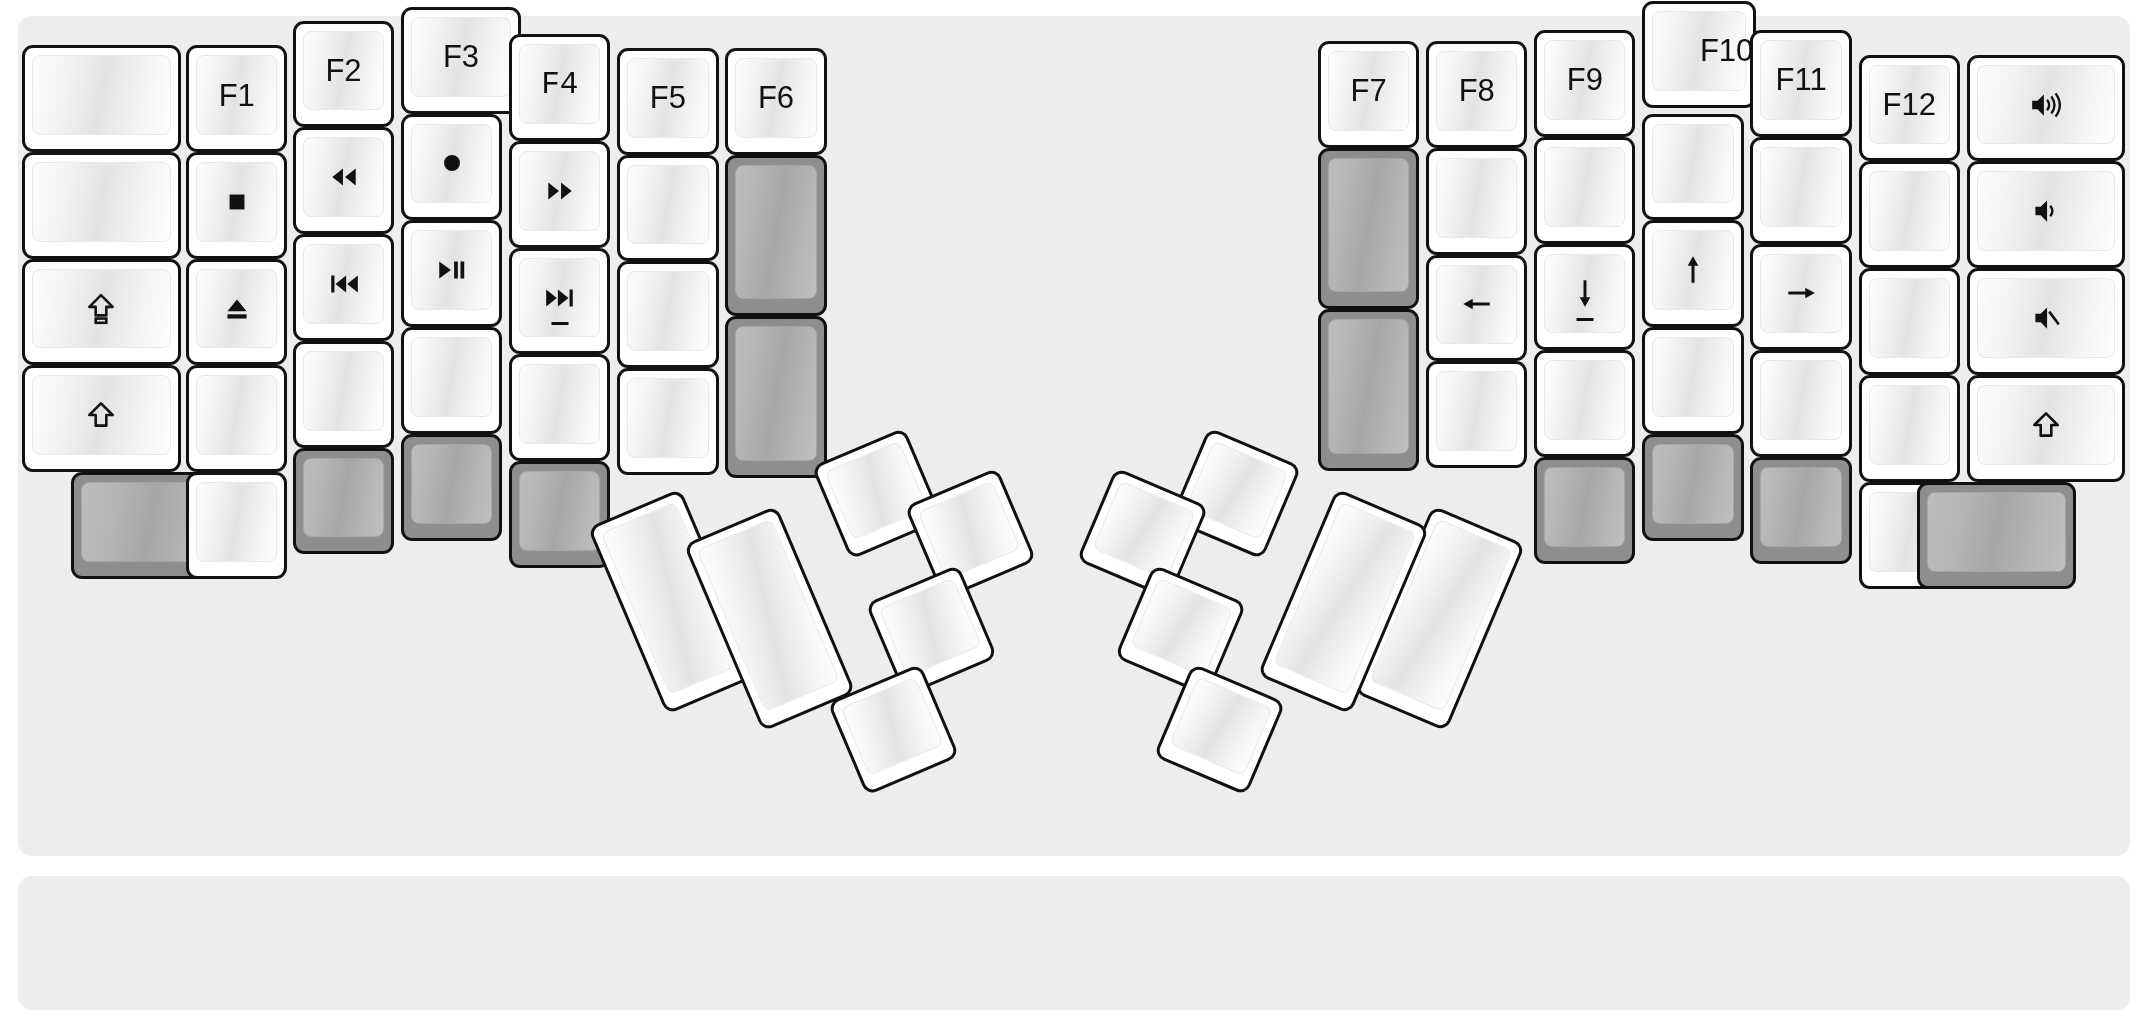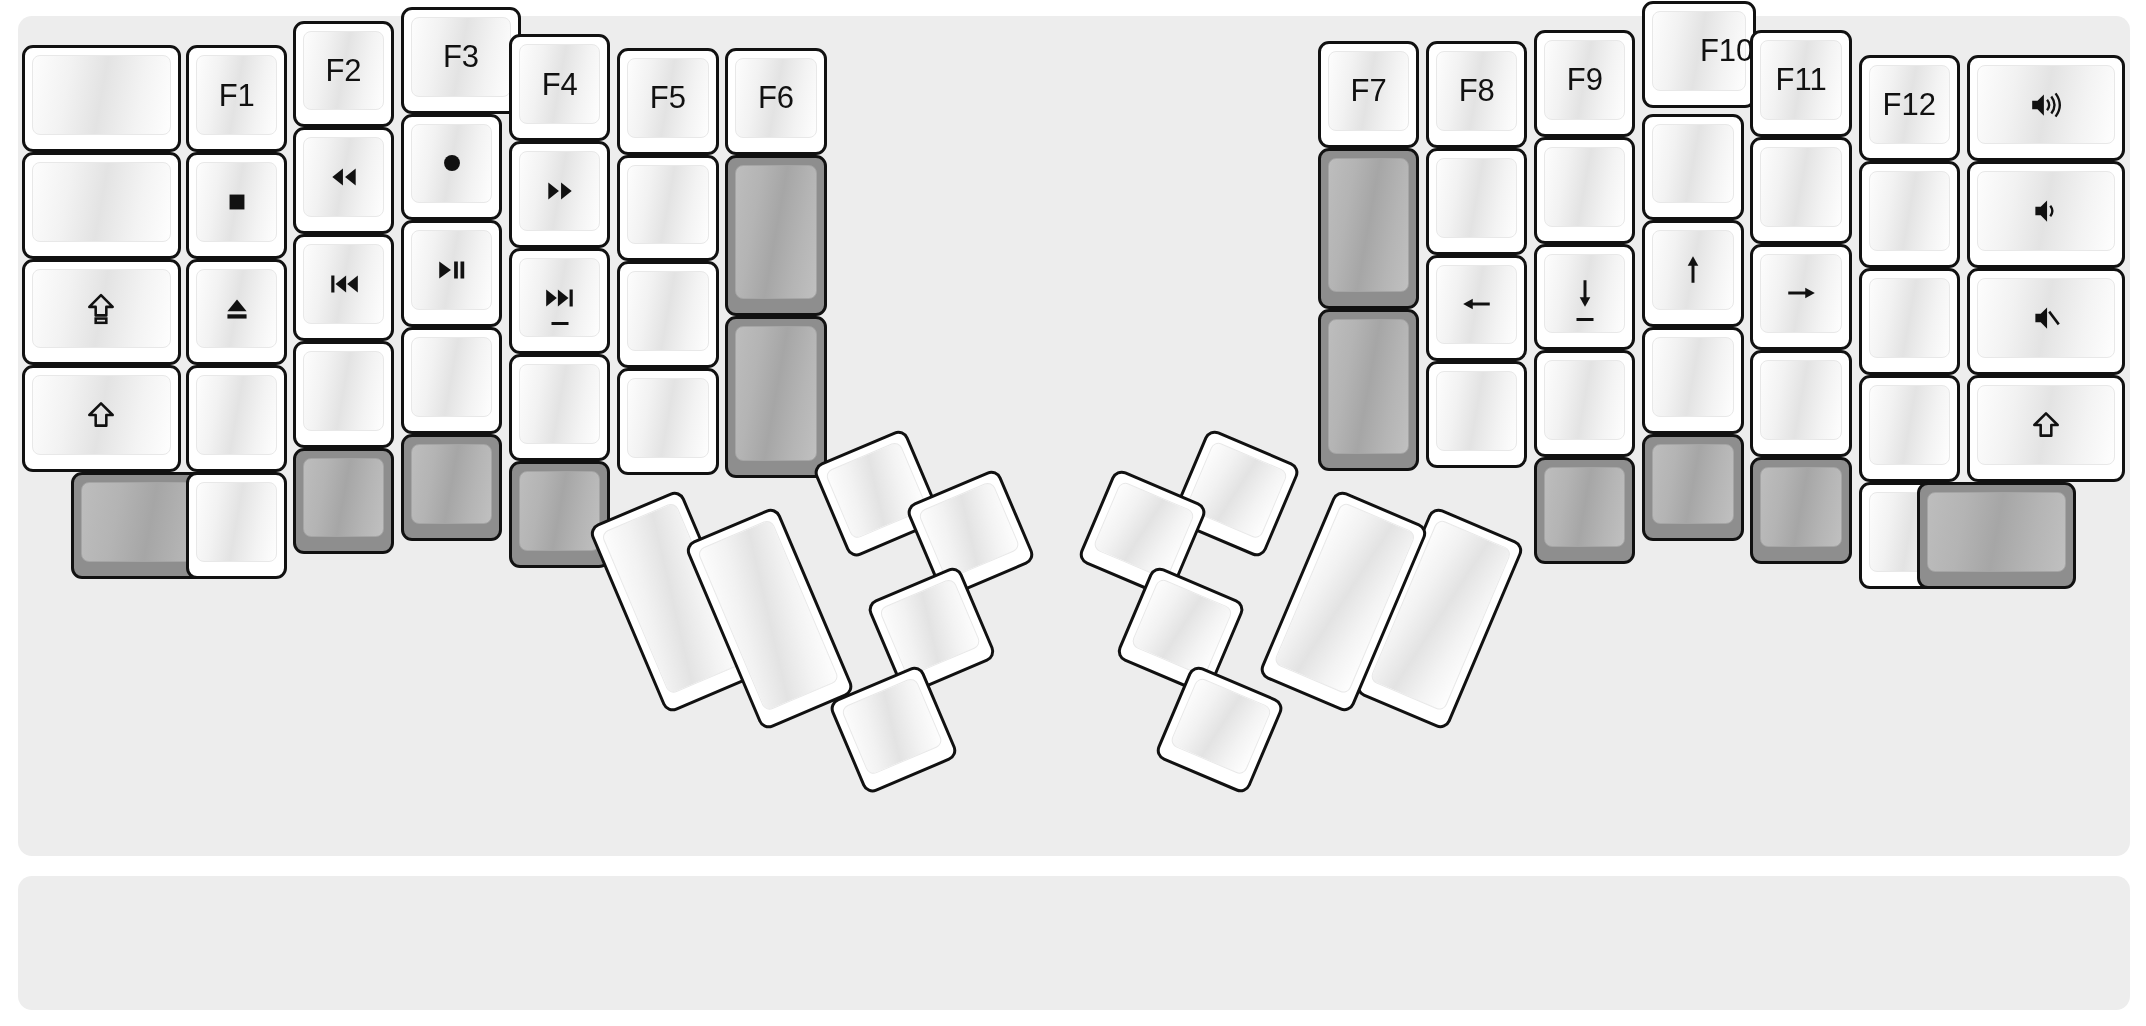--- a/index.html
+++ b/index.html
@@ -204,21 +204,21 @@
             <rect x="24" y="8" width="3.5" height="16"></rect>
           </svg>
         </span>
       </div>
       <div class="key" style="left: 401.006px; top: 327.101px; width: 101.278px; height: 106.753px;">
         <div class="cap"></div>
       </div>
       <div class="key trans" style="left: 401.006px; top: 433.853px; width: 101.278px; height: 106.753px;">
         <div class="cap"></div>
       </div>
-      <div class="key" style="left: 509.128px; top: 34.2156px; width: 101.278px; height: 106.753px;">
+      <div class="key" style="left: 509.128px; top: 34.2156px; width: 101.278px; height: 106.753px; font-family: Liberation Mono, monospace;">
         <div class="cap"></div>
         <span class="glyph">F4</span>
       </div>
       <div class="key" style="left: 509.128px; top: 140.968px; width: 101.278px; height: 106.753px;">
         <div class="cap"></div>
         <span class="glyph">
           <svg class="g-svg" width="34" height="34" viewBox="0 0 32 32" fill="#111">
             <polygon points="5,8 5,24 15,16"></polygon>
             <polygon points="17,8 17,24 27,16"></polygon>
           </svg>

